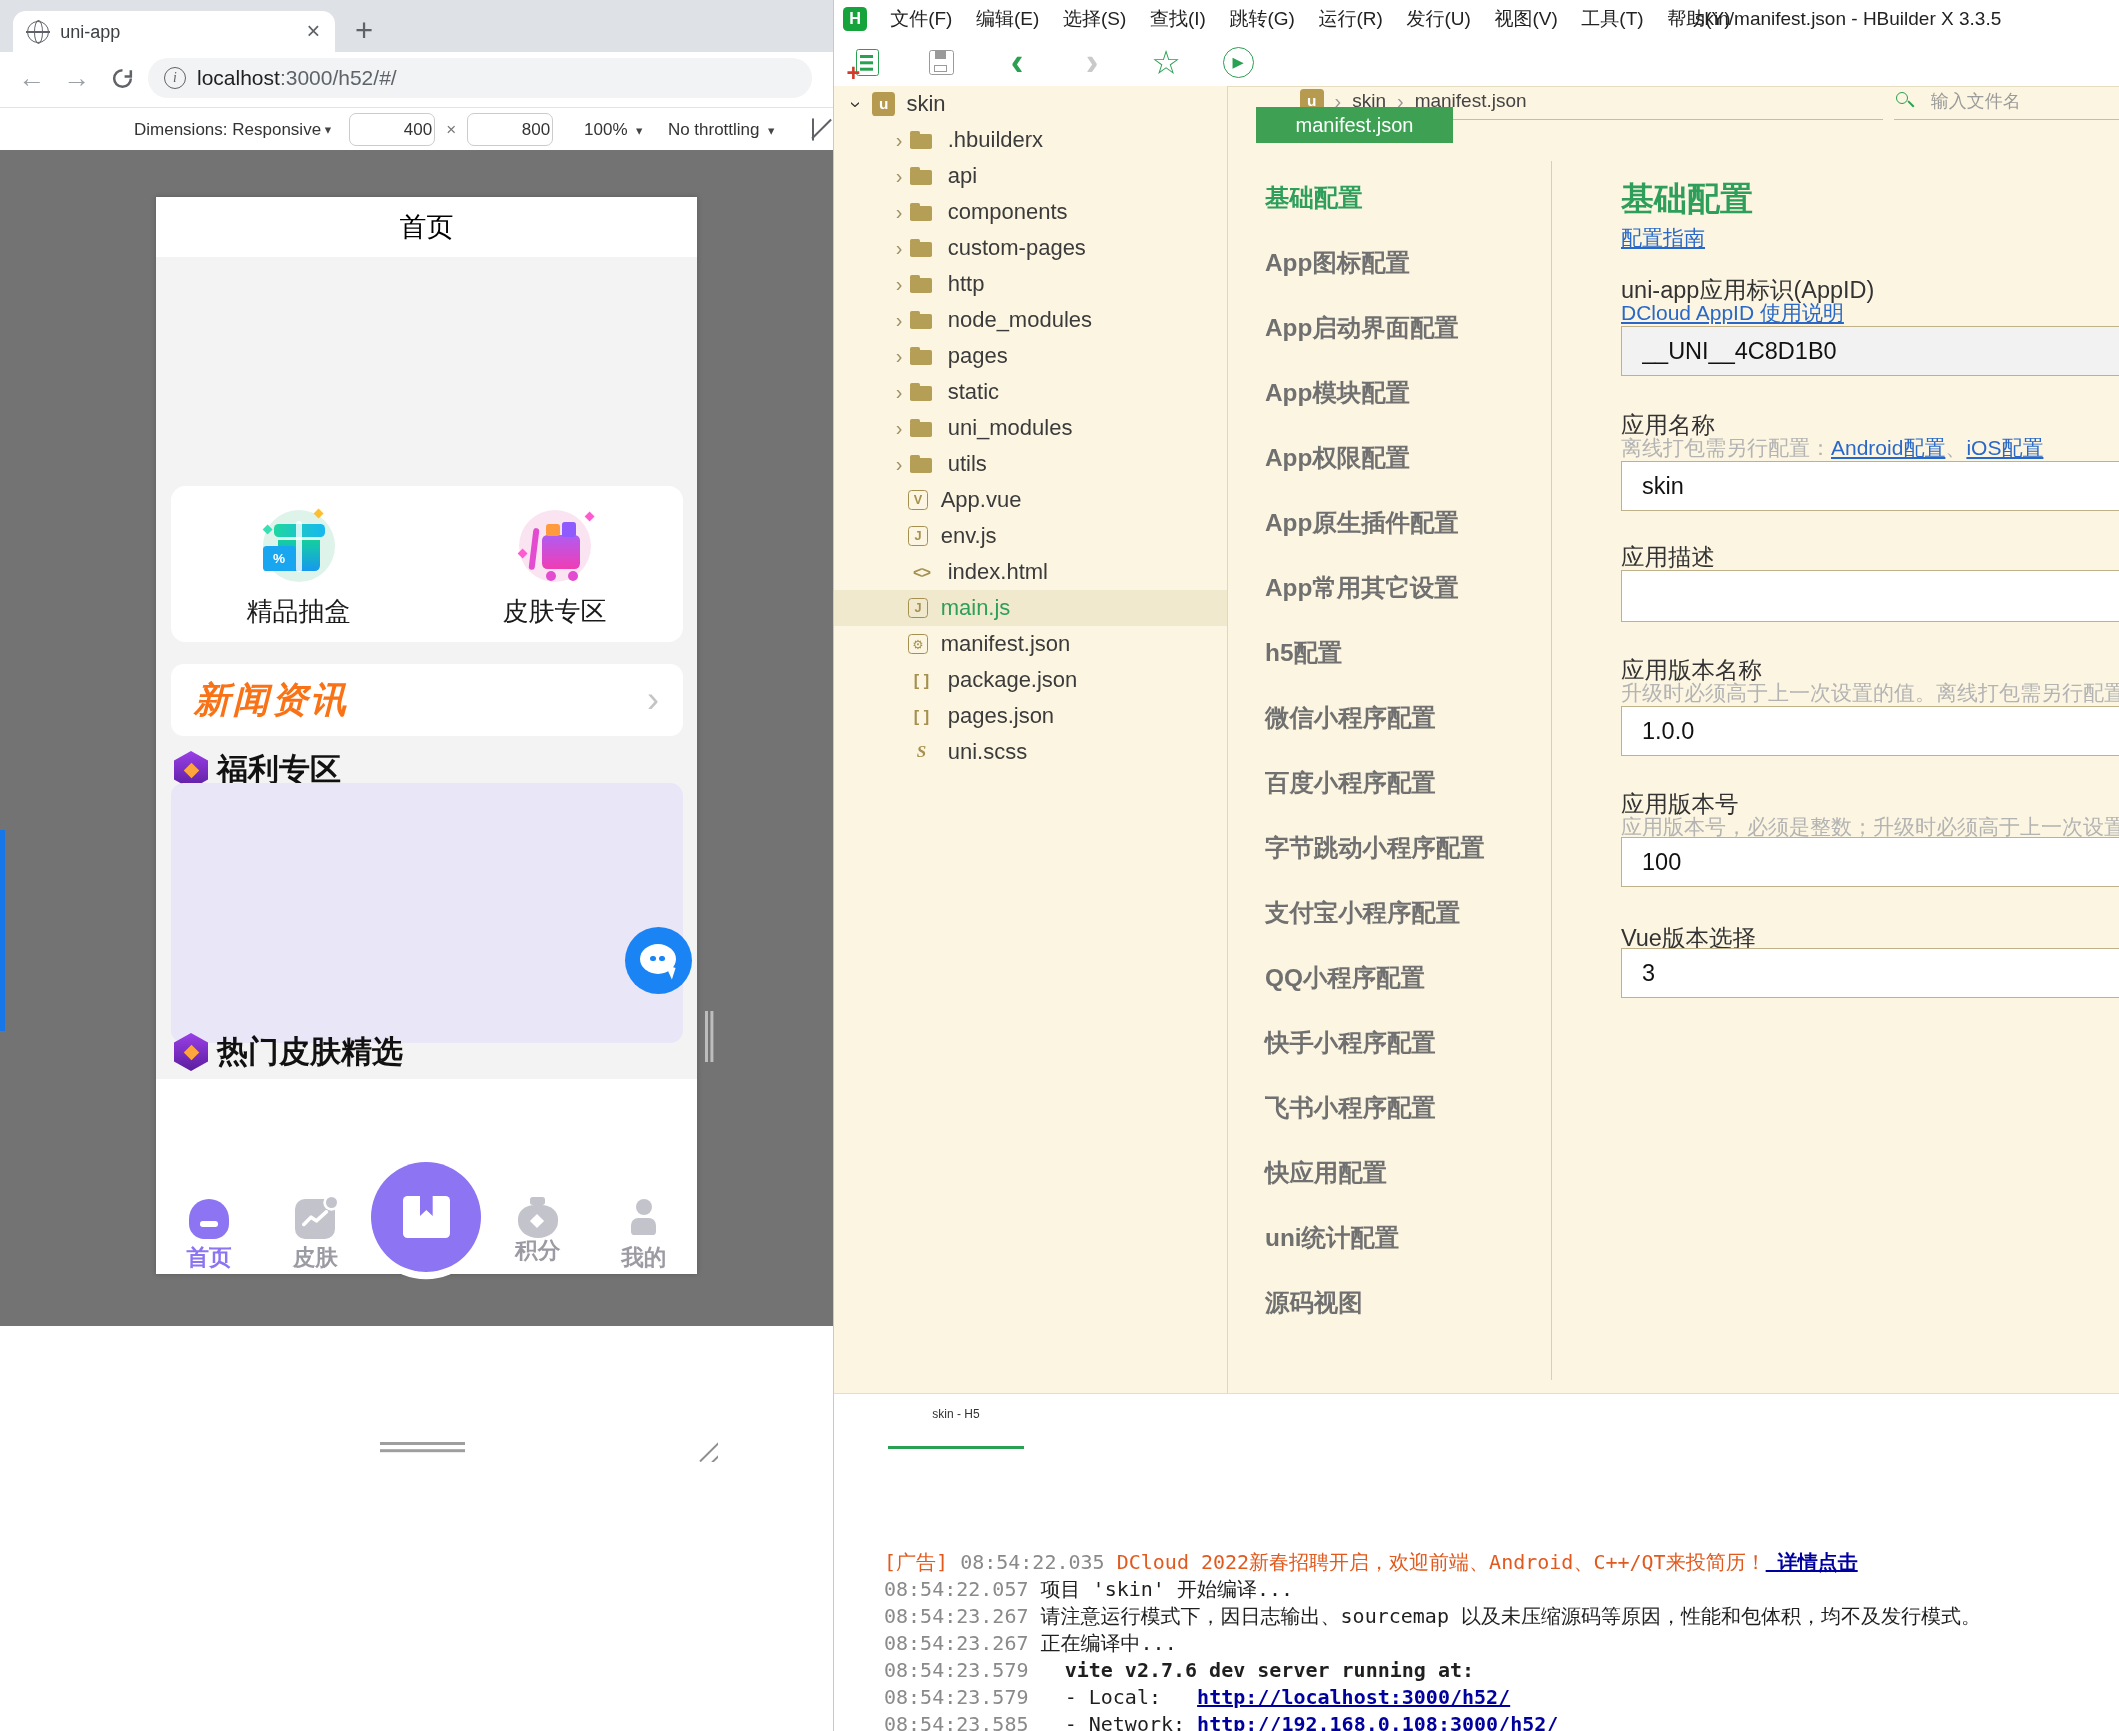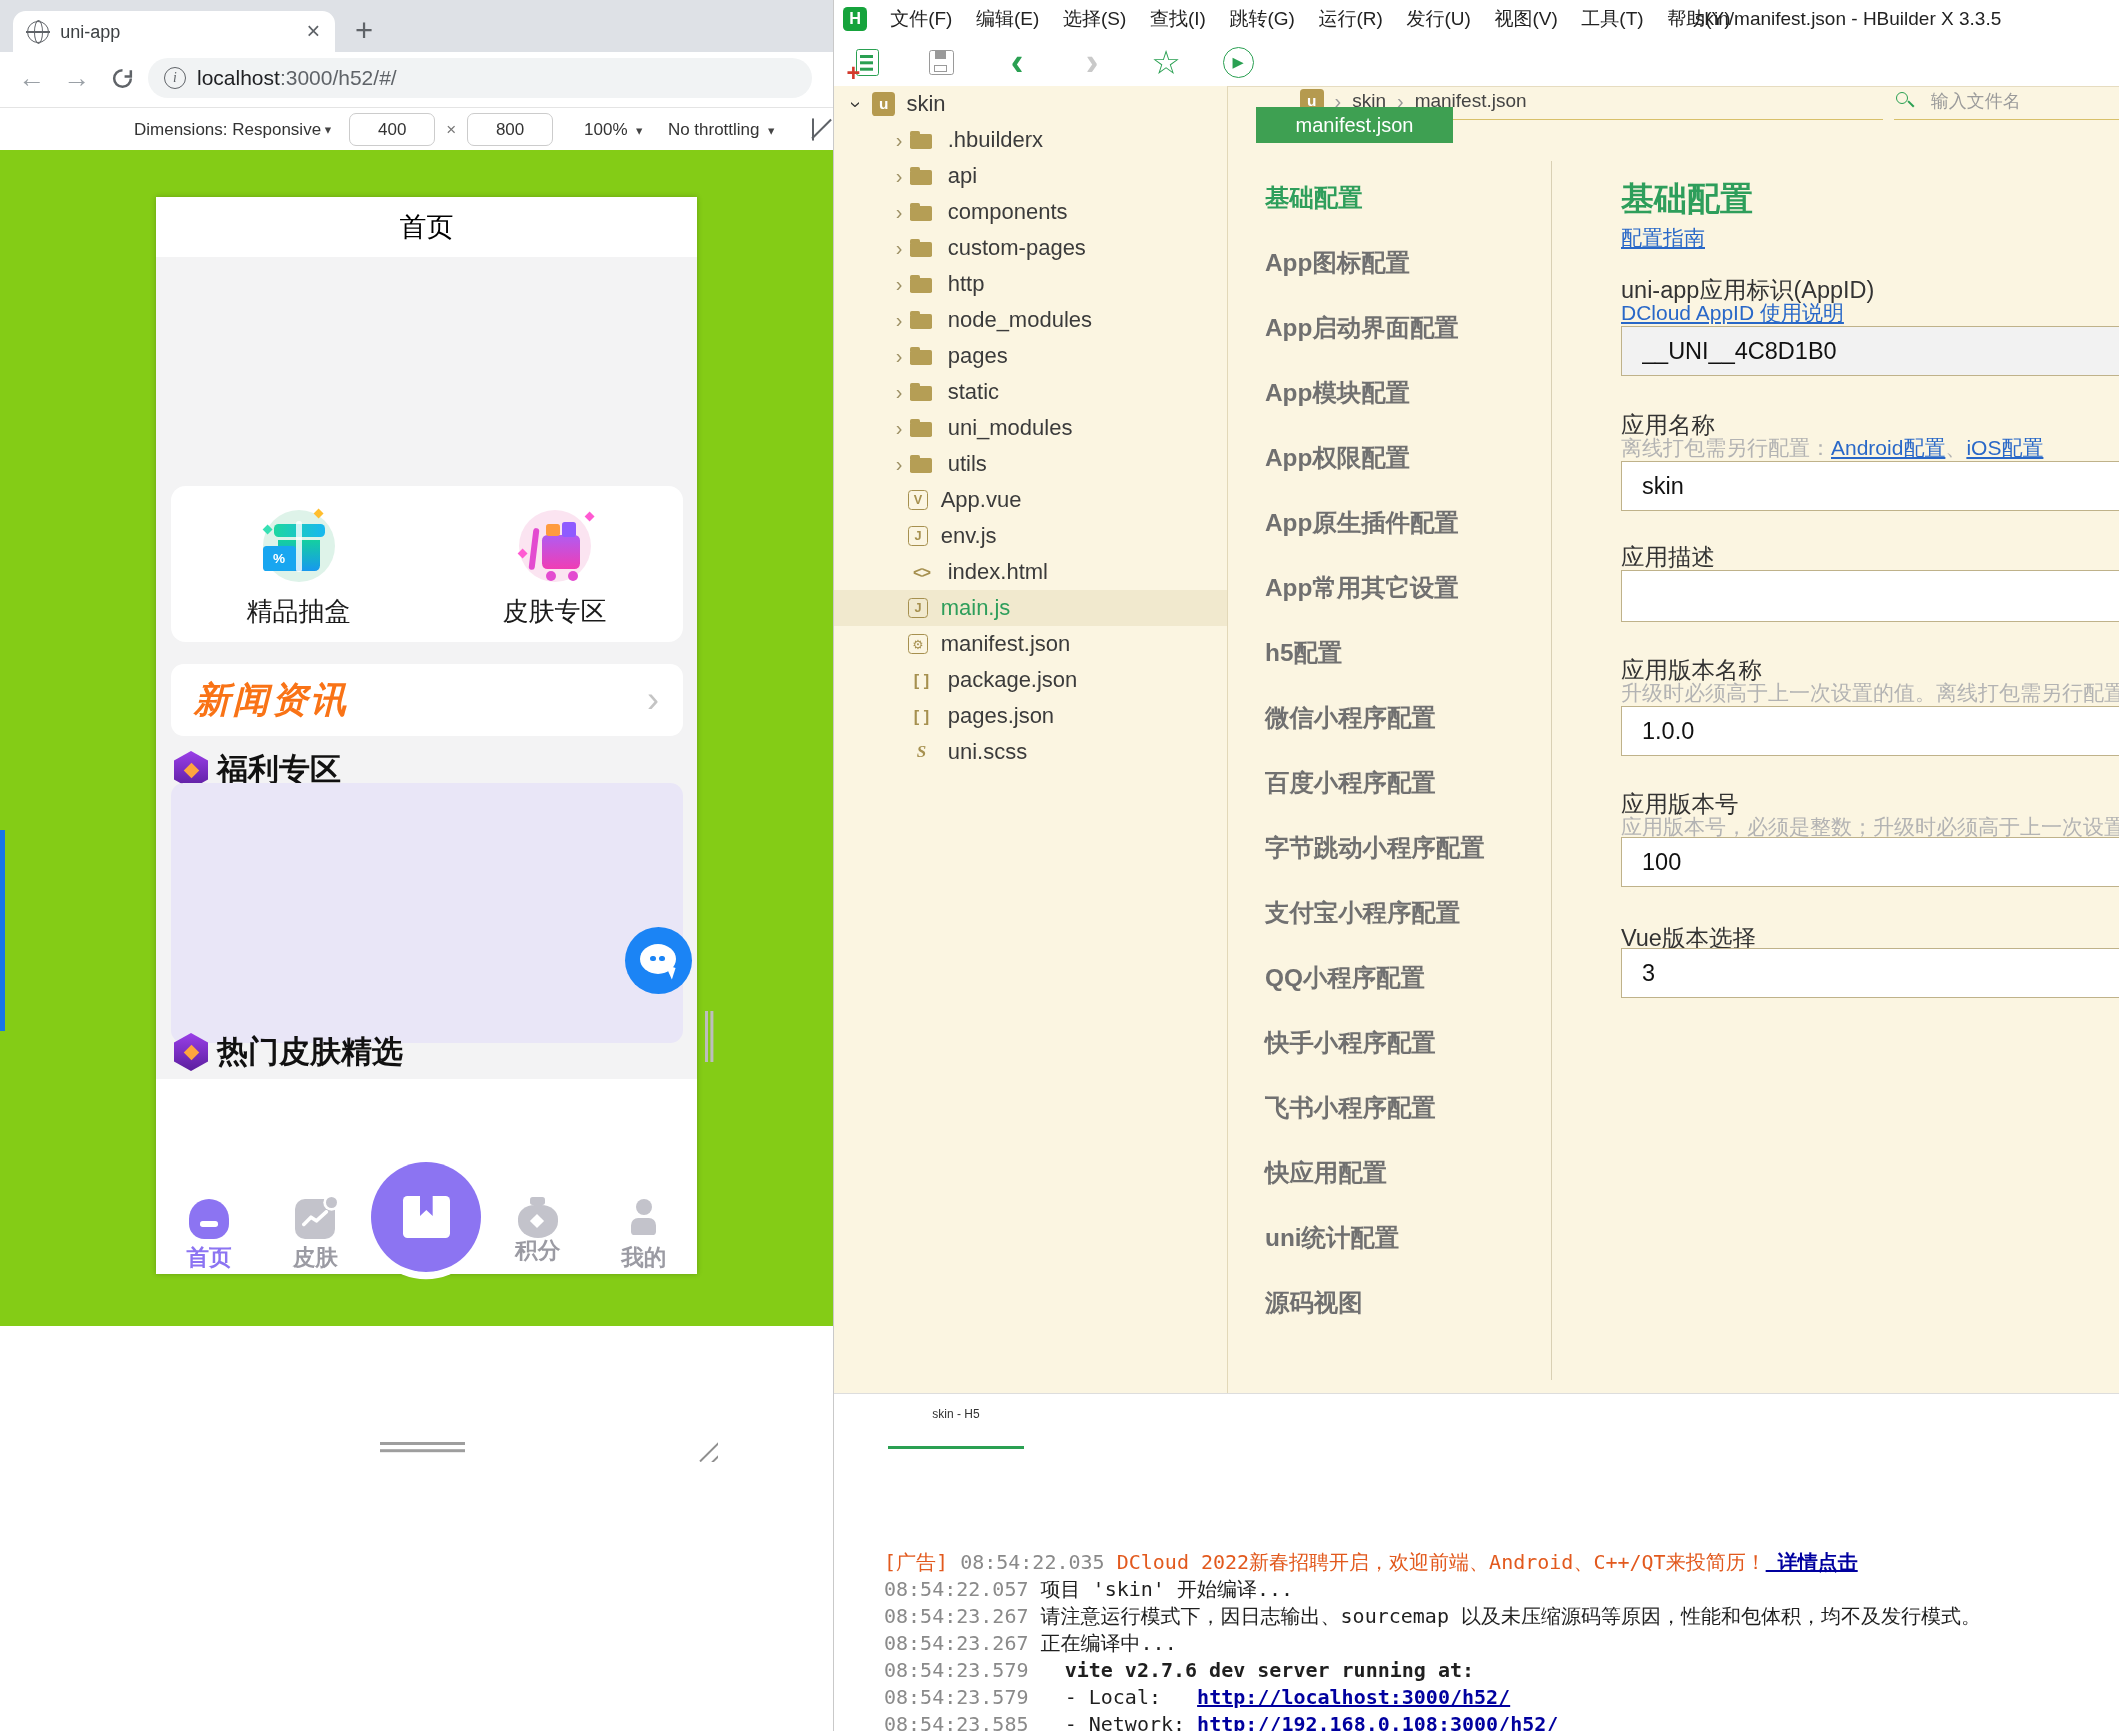--- a/index.html
+++ b/index.html
@@ -21,30 +21,30 @@
   .navbtn{font-size:27px;color:#9aa0a6;margin-left:18px}
   .reload-svg{width:25px;height:25px;margin-left:20px}
   .urlpill{flex:1;height:40px;background:#f1f3f4;border-radius:22px;margin:0 22px 0 12.7px;display:flex;align-items:center;padding:0 16.3px;box-sizing:border-box}
   .info-ic{width:20px;height:20px;border:1.8px solid #5f6368;border-radius:50%;color:#5f6368;font-size:13.6px;display:flex;align-items:center;justify-content:center;font-family:"Liberation Serif",serif;font-style:italic;flex:0 0 auto}
   .url{font-size:21px;margin-left:11px;white-space:nowrap}
   .url .host{color:#202124}
   .url .rest{color:#5f6368}
   .devbar{position:absolute;left:0;top:107px;width:100%;height:43px;background:#fff;border-top:0.9px solid #e4e4e4;border-bottom:0.9px solid #e4e4e4;display:flex;align-items:center;font-size:17px;color:#333}
   .devbar .dim{margin-left:134px;white-space:nowrap}
   .caret{font-size:12.7px;color:#444;margin:0 3.6px}
-  .dim-input{width:80px;height:29px;border:0.9px solid #ccc;border-radius:7px;text-align:center;font-size:17px;color:#333;margin-left:14.5px;background:#fff}
+  .dim-input{width:80px;height:29px;border:0.9px solid #ccc;border-radius:7px;text-align:right;font-size:17px;color:#333;margin-left:14.5px;background:#fff}
   .times{color:#777;margin-left:11px}
   .dim-input.h{margin-left:11px}
   .zoomsel{margin-left:31px;white-space:nowrap}
   .throttle{margin-left:22px;white-space:nowrap}
   .rotate-ic{width:23.5px;height:23.5px;border:1.8px solid #5f6368;border-radius:6.3px;margin-left:34px;position:relative;box-sizing:border-box}
   .rotate-ic::after{content:"";position:absolute;left:-4.5px;top:9px;width:27px;height:1.8px;background:#5f6368;transform:rotate(-45deg)}
   .devdiv{width:0.9px;height:25px;background:#ddd;margin-left:33px}
   .kebab{font-size:23.5px;color:#5f6368;margin-left:22px}
-  .viewport{position:absolute;left:0;top:150px;width:100%;height:1176px;background:#84cc16}
+  .viewport{position:absolute;left:0;top:150px;width:100%;height:1176px;background:#737373}
 
   
   .phone{position:absolute;left:156px;top:47px;width:541px;height:1077px;background:#f3f3f4;box-shadow:0 0 5.4px rgba(0,0,0,.22)}
   .p-title{position:absolute;left:0;top:0;width:100%;height:60px;background:#fff;display:flex;align-items:center;justify-content:center;font-size:27px;color:#000}
   .p-card-icons{position:absolute;left:14.5px;right:14.5px;top:289px;height:156px;background:#fff;border-radius:14.5px;display:flex;align-items:center;justify-content:space-around}
   .qitem{display:flex;flex-direction:column;align-items:center;width:136px}
   .qlabel{font-size:26px;color:#1a1a1a;margin-top:1.8px;font-weight:500}
   .qicon{width:94px;height:94px;position:relative}
   .halo{position:absolute;inset:11px;border-radius:50%}
   .qicon.calendar .halo{background:#fdeaf3}

